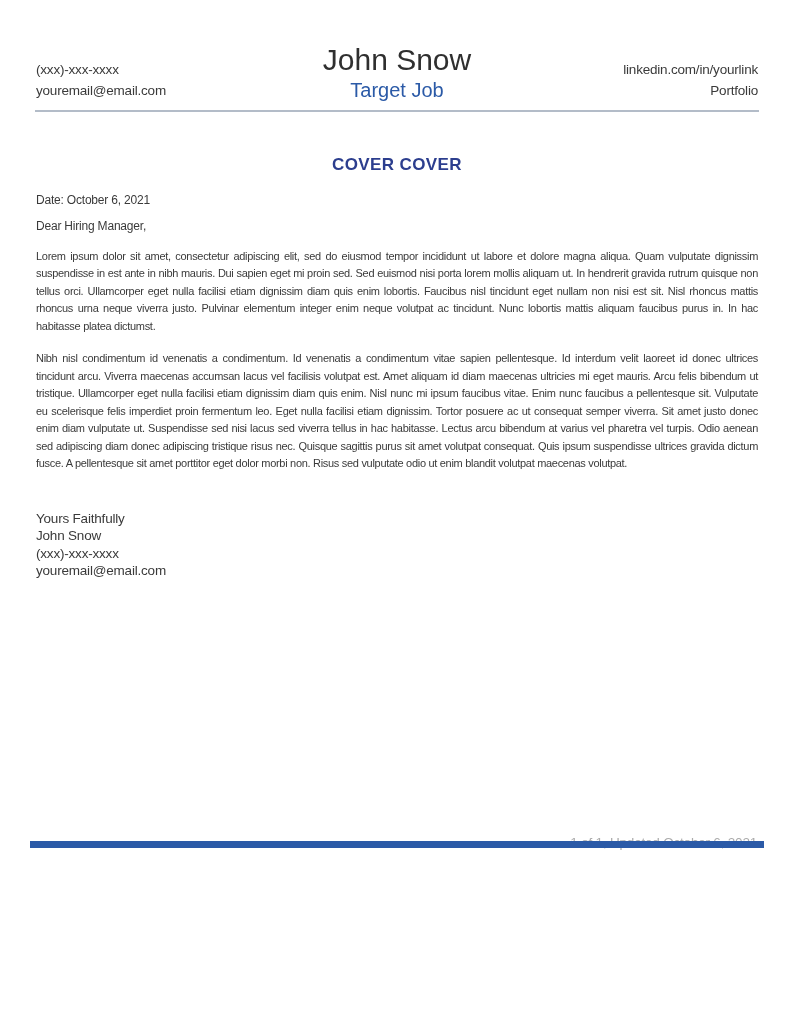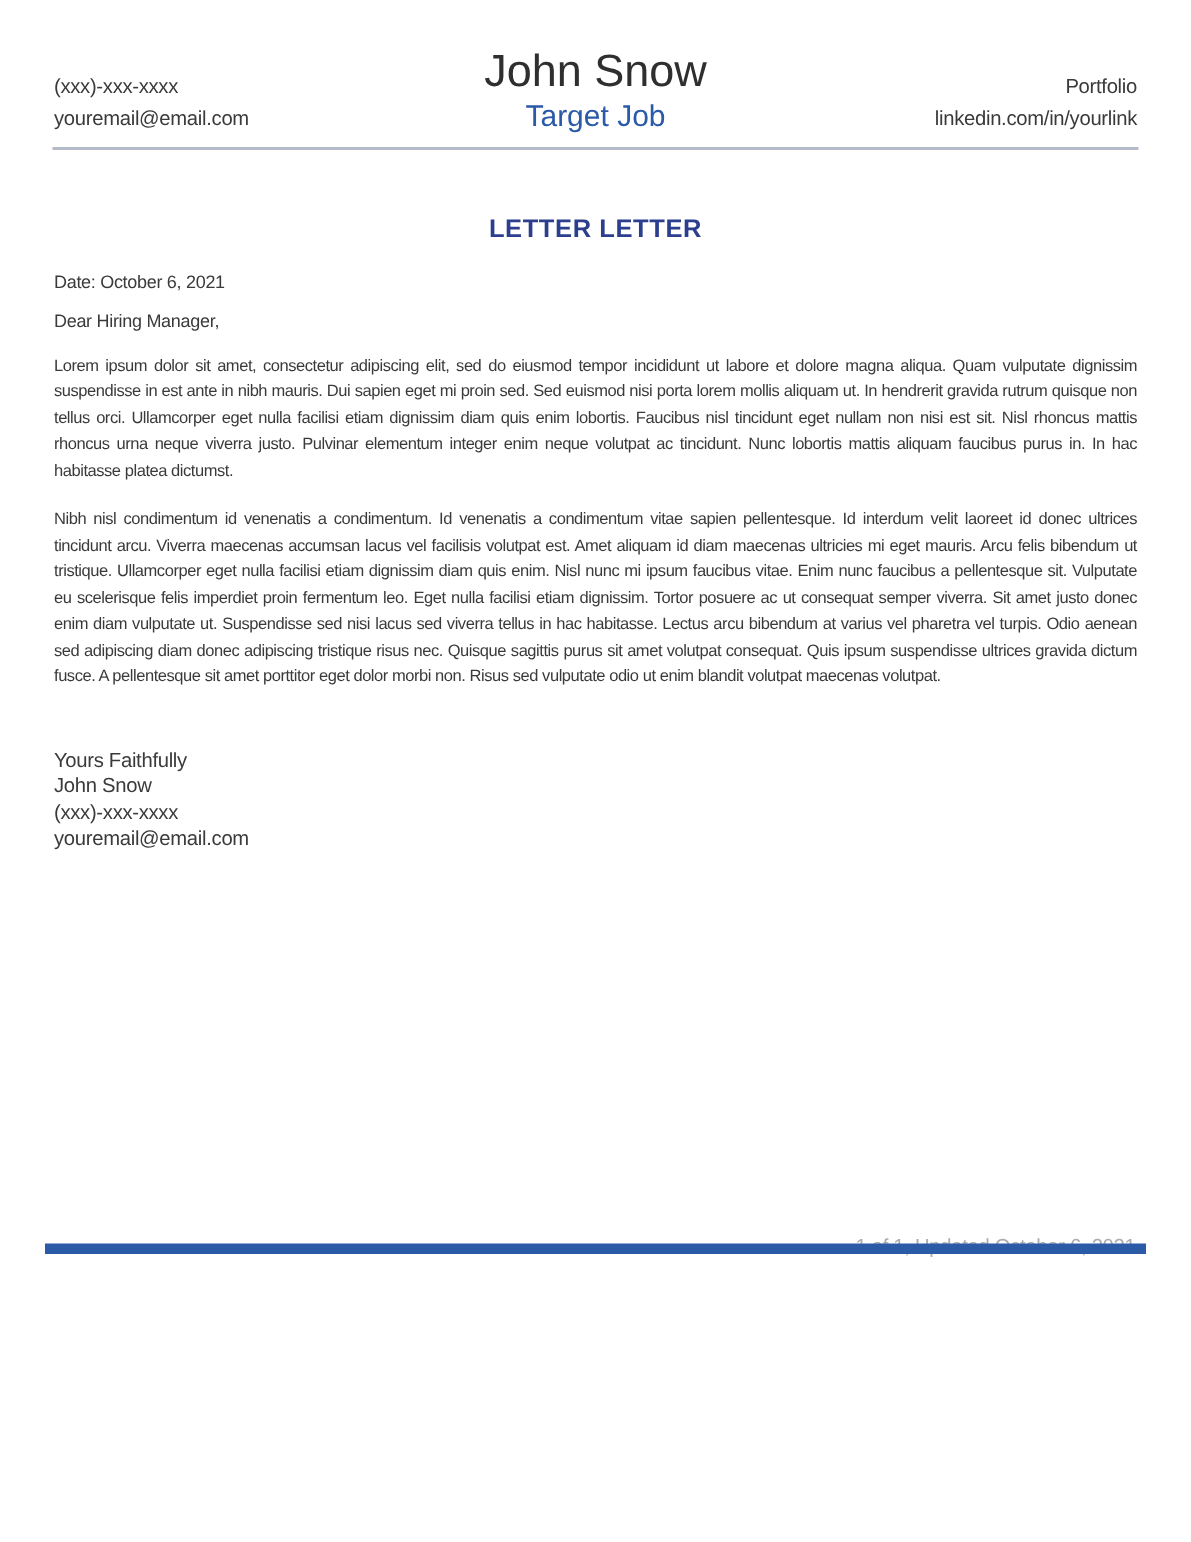--- a/index.html
+++ b/index.html
@@ -4,21 +4,21 @@
 <style>
   html, body {
     margin: 0;
     padding: 0;
     background: #ffffff;
   }
   .page {
     position: relative;
     width: 794px;
     height: 836px;
-    margin: 2px auto;
+    margin: 14px auto;
     background: #ffffff;
     font-family: "Liberation Sans", sans-serif;
     color: var(--body-text, #3a3a3a);
     overflow: hidden;
     box-sizing: border-box;
   }
   
   .letter-header {
     display: flex;
     align-items: flex-end;
@@ -116,29 +116,29 @@
   <header class="letter-header">
     <div class="h-col left">
       <div>(xxx)-xxx-xxxx</div>
       <div>youremail@email.com</div>
     </div>
     <div class="h-center">
       <div class="candidate-name">John Snow</div>
       <div class="target-job">Target Job</div>
     </div>
     <div class="h-col right">
+      <div>linkedin.com/in/yourlink</div>
       <div>Portfolio</div>
-      <div>linkedin.com/in/yourlink</div>
     </div>
   </header>
 
   <hr class="header-rule">
 
   <main class="letter-body">
-    <h1 class="doc-title">LETTER LETTER</h1>
+    <h1 class="doc-title">COVER COVER</h1>
 
     <p class="date-line">Date: October 6, 2021</p>
 
     <p class="salutation">Dear Hiring Manager,</p>
 
     <p class="para">Lorem ipsum dolor sit amet, consectetur adipiscing elit, sed do eiusmod tempor incididunt ut labore et dolore magna aliqua. Quam vulputate dignissim suspendisse in est ante in nibh mauris. Dui sapien eget mi proin sed. Sed euismod nisi porta lorem mollis aliquam ut. In hendrerit gravida rutrum quisque non tellus orci. Ullamcorper eget nulla facilisi etiam dignissim diam quis enim lobortis. Faucibus nisl tincidunt eget nullam non nisi est sit. Nisl rhoncus mattis rhoncus urna neque viverra justo. Pulvinar elementum integer enim neque volutpat ac tincidunt. Nunc lobortis mattis aliquam faucibus purus in. In hac habitasse platea dictumst.</p>
 
     <p class="para">Nibh nisl condimentum id venenatis a condimentum. Id venenatis a condimentum vitae sapien pellentesque. Id interdum velit laoreet id donec ultrices tincidunt arcu. Viverra maecenas accumsan lacus vel facilisis volutpat est. Amet aliquam id diam maecenas ultricies mi eget mauris. Arcu felis bibendum ut tristique. Ullamcorper eget nulla facilisi etiam dignissim diam quis enim. Nisl nunc mi ipsum faucibus vitae. Enim nunc faucibus a pellentesque sit. Vulputate eu scelerisque felis imperdiet proin fermentum leo. Eget nulla facilisi etiam dignissim. Tortor posuere ac ut consequat semper viverra. Sit amet justo donec enim diam vulputate ut. Suspendisse sed nisi lacus sed viverra tellus in hac habitasse. Lectus arcu bibendum at varius vel pharetra vel turpis. Odio aenean sed adipiscing diam donec adipiscing tristique risus nec. Quisque sagittis purus sit amet volutpat consequat. Quis ipsum suspendisse ultrices gravida dictum fusce. A pellentesque sit amet porttitor eget dolor morbi non. Risus sed vulputate odio ut enim blandit volutpat maecenas volutpat.</p>
 
     <div class="closing-block">

